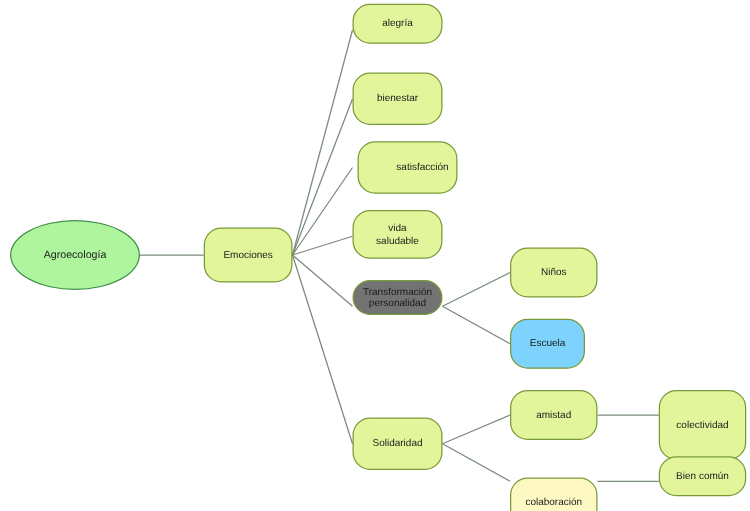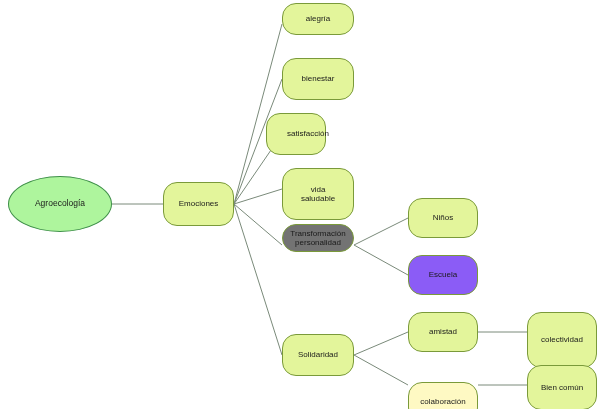--- a/index.html
+++ b/index.html
@@ -77,45 +77,45 @@
     </div>
     <div class="node rounded" style="left: 163px; top: 182px; width: 71px; height: 44px; background: rgb(227, 245, 155); border-color: rgb(122, 154, 58); color: rgb(26, 26, 26);">
       <span class="label">Emociones</span>
     </div>
     <div class="node rounded" style="left: 282px; top: 3px; width: 72px; height: 32px; background: rgb(227, 245, 155); border-color: rgb(122, 154, 58); color: rgb(26, 26, 26);">
       <span class="label">alegría</span>
     </div>
     <div class="node rounded" style="left: 282px; top: 58px; width: 72px; height: 42px; background: rgb(227, 245, 155); border-color: rgb(122, 154, 58); color: rgb(26, 26, 26);">
       <span class="label">bienestar</span>
     </div>
-    <div class="node rounded" style="left: 266px; top: 113px; width: 60px; height: 42px; background: rgb(227, 245, 155); border-color: rgb(122, 154, 58); color: rgb(26, 26, 26); padding-left: 24px;">
+    <div class="node rounded" style="left: 286px; top: 113px; width: 80px; height: 42px; background: rgb(227, 245, 155); border-color: rgb(122, 154, 58); color: rgb(26, 26, 26); padding-left: 24px;">
       <span class="label">satisfacción</span>
     </div>
-    <div class="node rounded" style="left: 282px; top: 168px; width: 72px; height: 52px; background: rgb(227, 245, 155); border-color: rgb(122, 154, 58); color: rgb(26, 26, 26);">
+    <div class="node rounded" style="left: 282px; top: 168px; width: 72px; height: 39px; background: rgb(227, 245, 155); border-color: rgb(122, 154, 58); color: rgb(26, 26, 26);">
       <span class="label">vida
 saludable</span>
     </div>
     <div class="node rounded" style="left: 282px; top: 224px; width: 72px; height: 28px; background: #737373; border-color: rgb(122, 154, 58); color: rgb(26, 26, 26);">
       <span class="label">Transformación
 personalidad</span>
     </div>
     <div class="node rounded" style="left: 282px; top: 334px; width: 72px; height: 42px; background: rgb(227, 245, 155); border-color: rgb(122, 154, 58); color: rgb(26, 26, 26);">
       <span class="label">Solidaridad</span>
     </div>
     <div class="node rounded" style="left: 408px; top: 198px; width: 70px; height: 40px; background: rgb(227, 245, 155); border-color: rgb(122, 154, 58); color: rgb(26, 26, 26);">
       <span class="label">Niños</span>
     </div>
-    <div class="node rounded" style="left: 408px; top: 255px; width: 70px; height: 40px; background: #8b5cf6; border-color: rgb(122, 154, 58); color: rgb(26, 26, 26);">
+    <div class="node rounded" style="left: 408px; top: 255px; width: 60px; height: 40px; background: #7dd3fc; border-color: rgb(122, 154, 58); color: rgb(26, 26, 26);">
       <span class="label">Escuela</span>
     </div>
     <div class="node rounded" style="left: 408px; top: 312px; width: 70px; height: 40px; background: rgb(227, 245, 155); border-color: rgb(122, 154, 58); color: rgb(26, 26, 26);">
       <span class="label">amistad</span>
     </div>
     <div class="node rounded" style="left: 408px; top: 382px; width: 70px; height: 40px; background: #fef9c3; border-color: rgb(122, 154, 58); color: rgb(26, 26, 26);">
       <span class="label">colaboración</span>
     </div>
     <div class="node rounded" style="left: 527px; top: 312px; width: 70px; height: 56px; background: rgb(227, 245, 155); border-color: rgb(122, 154, 58); color: rgb(26, 26, 26);">
       <span class="label">colectividad</span>
     </div>
-    <div class="node rounded" style="left: 527px; top: 365px; width: 70px; height: 45px; background: rgb(227, 245, 155); border-color: rgb(122, 154, 58); color: rgb(26, 26, 26);">
+    <div class="node rounded" style="left: 527px; top: 365px; width: 70px; height: 32px; background: rgb(227, 245, 155); border-color: rgb(122, 154, 58); color: rgb(26, 26, 26);">
       <span class="label">Bien común</span>
     </div>
   </div>
 
 </body></html>

